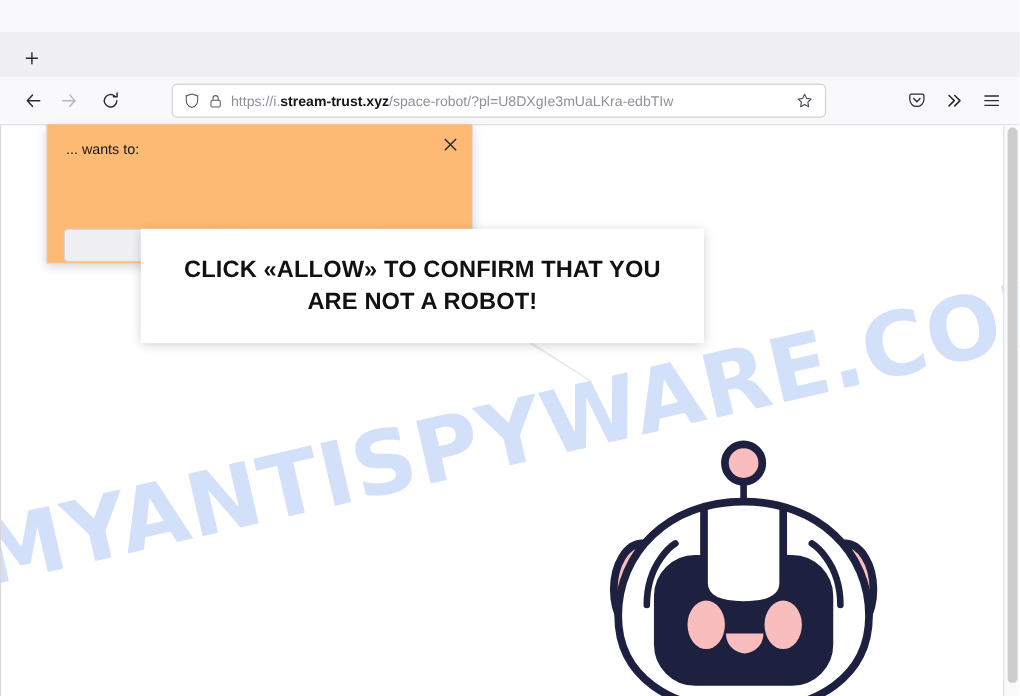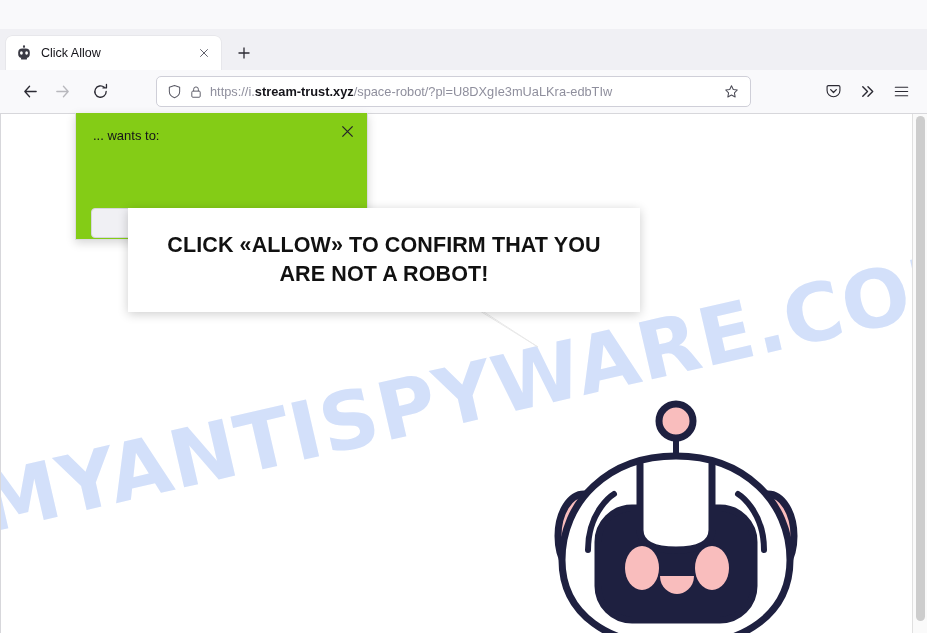--- a/index.html
+++ b/index.html
@@ -242,25 +242,25 @@
     top: 2px; left: 3px;
     width: 9px;
     height: 505px;
     background: #cdcdcd;
     border-radius: 5px;
   }
 
   
   .perm-popup {
     position: absolute;
-    left: 75px;
+    left: 42px;
     top: 113px;
-    width: 293px;
+    width: 388px;
     height: 127px;
-    background: #84cc16;
+    background: #fdba74;
     border: 1px solid #dcdce0;
     border-top: none;
     box-shadow: 0 3px 9px rgba(0,0,0,.16);
     z-index: 50;
     overflow: hidden;
   }
   .perm-close {
     position: absolute;
     right: 8px; top: 6px;
     width: 24px; height: 24px;
@@ -338,38 +338,20 @@
   }
   .callout-tail svg { display:block; }
 </style>
 </head>
 <body>
 
 <div id="app">
 
 
   <div class="tabstrip">
-    <div class="tab">
-      <span class="tab-favicon">
-        <svg viewBox="0 0 16 16" width="16" height="16">
-          <path d="M8 1.4v1.6" stroke="#3a3a44" stroke-width="1.1" fill="none"></path>
-          <circle cx="8" cy="1.3" r="1.1" fill="#3a3a44"></circle>
-          <rect x="2.2" y="3.4" width="11.6" height="9.6" rx="4" fill="#3a3a44"></rect>
-          <ellipse cx="5.4" cy="8" rx="1.4" ry="1.7" fill="#ffffff"></ellipse>
-          <ellipse cx="10.6" cy="8" rx="1.4" ry="1.7" fill="#ffffff"></ellipse>
-          <rect x="5" y="12.6" width="6" height="2" rx=".9" fill="#3a3a44"></rect>
-        </svg>
-      </span>
-      <span class="tab-title">Click Allow</span>
-      <span class="tab-close">
-        <svg width="10" height="10" viewBox="0 0 12 12">
-          <path d="M1.5 1.5 L10.5 10.5 M10.5 1.5 L1.5 10.5" stroke="currentColor" stroke-width="1.15" fill="none"></path>
-        </svg>
-      </span>
-    </div>
     <div class="newtab">
       <svg width="14" height="14" viewBox="0 0 14 14">
         <path d="M7 1.5 V12.5 M1.5 7 H12.5" stroke="currentColor" stroke-width="1.3" fill="none"></path>
       </svg>
     </div>
   </div>
 
   <div class="navbar">
     <div class="nav-btn back">
       <svg width="17" height="17" viewBox="0 0 18 18">

